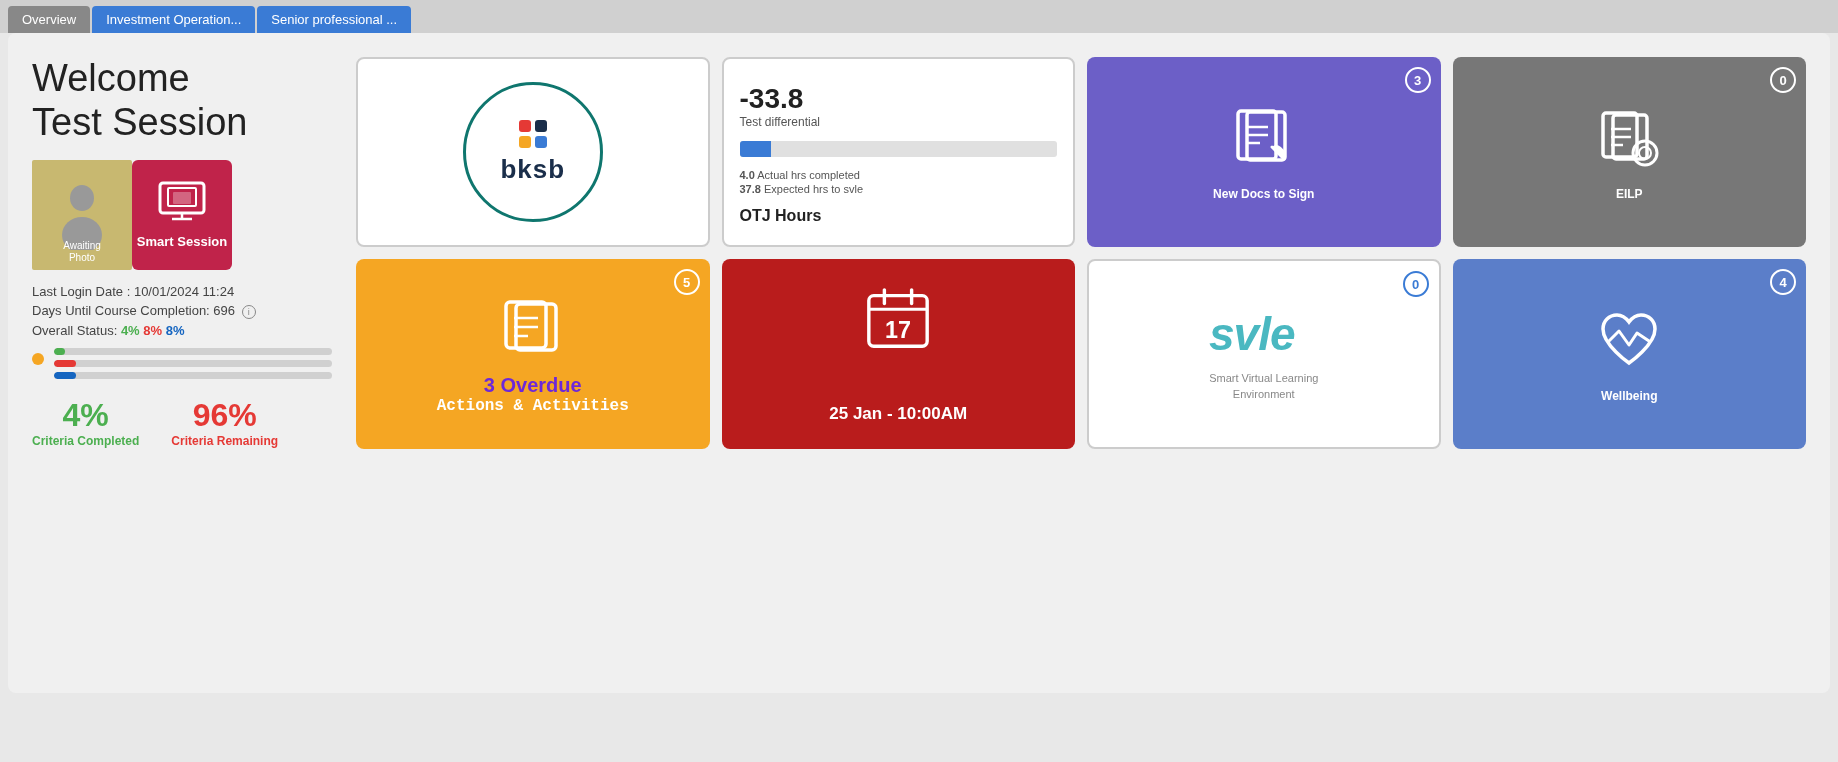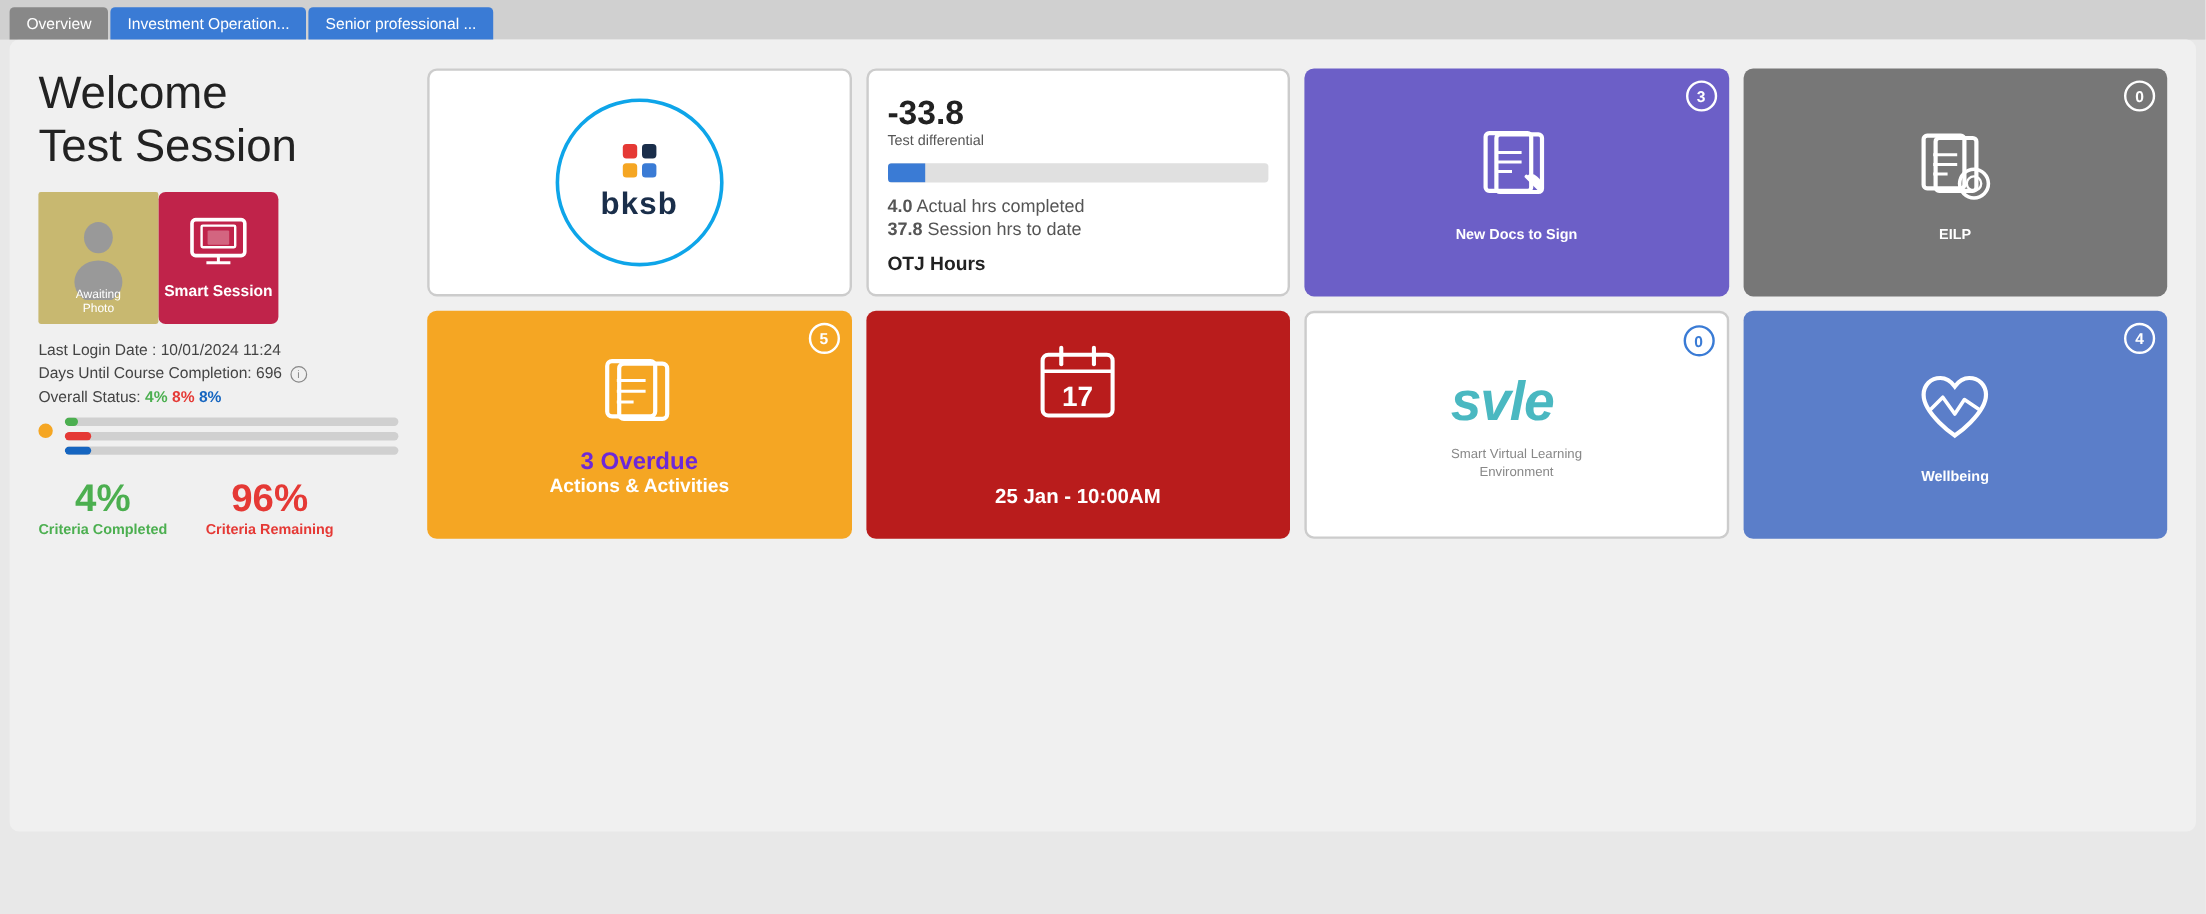--- a/index.html
+++ b/index.html
@@ -264,21 +264,21 @@
 
     
     .tile-bksb {
       background: #fff;
       border: 2px solid #ccc;
     }
     .bksb-circle {
       width: 140px;
       height: 140px;
       border-radius: 50%;
-      border: 3px solid #0ea5e9;
+      border: 3px solid #0f766e;
       display: flex;
       align-items: center;
       justify-content: center;
     }
     .bksb-logo {
       display: flex;
       flex-direction: column;
       align-items: center;
       gap: 4px;
     }
@@ -323,21 +323,21 @@
       border-radius: 3px;
       overflow: hidden;
       margin-bottom: 12px;
     }
     .otj-progress-fill {
       height: 100%;
       background: #3a7bd5;
       width: 10%;
     }
     .otj-stats {
-      font-size: 15px;
+      font-size: 11px;
       color: #555;
     }
     .otj-stat-line { margin-bottom: 2px; }
     .otj-stat-bold { font-weight: bold; }
     .otj-title {
       font-size: 16px;
       font-weight: bold;
       color: #222;
       margin-top: 10px;
       width: 100%;
@@ -367,20 +367,21 @@
     .overdue-title {
       color: #6d28d9;
       font-size: 20px;
       font-weight: bold;
     }
     .overdue-subtitle {
       color: #fff;
       font-size: 16px;
       font-weight: bold;
       text-align: right;
+      font-family: Liberation Mono, monospace;
     }
     .overdue-icon {
       font-size: 52px;
       color: #fff;
       margin-bottom: 6px;
     }
 
     
     .tile-calendar {
       background: #b91c1c;
@@ -539,21 +540,21 @@
         <div class="otj-progress-track">
           <div class="otj-progress-fill"></div>
         </div>
         <div class="otj-stats">
           <div class="otj-stat-line">
             <span class="otj-stat-bold">4.0</span>
             <span>Actual hrs completed</span>
           </div>
           <div class="otj-stat-line">
             <span class="otj-stat-bold">37.8</span>
-            <span>Session hrs to date</span>
+            <span>Expected hrs to svle</span>
           </div>
         </div>
         <div class="otj-title">OTJ Hours</div>
       </div>
 
       <div class="tile tile-docs">
         <div class="badge badge-white">3</div>
         <div class="docs-icon-svg">
           <svg width="72" height="72" viewBox="0 0 72 72">
             <rect x="10" y="8" width="38" height="48" rx="3" fill="none" stroke="#fff" stroke-width="3.5"></rect>

